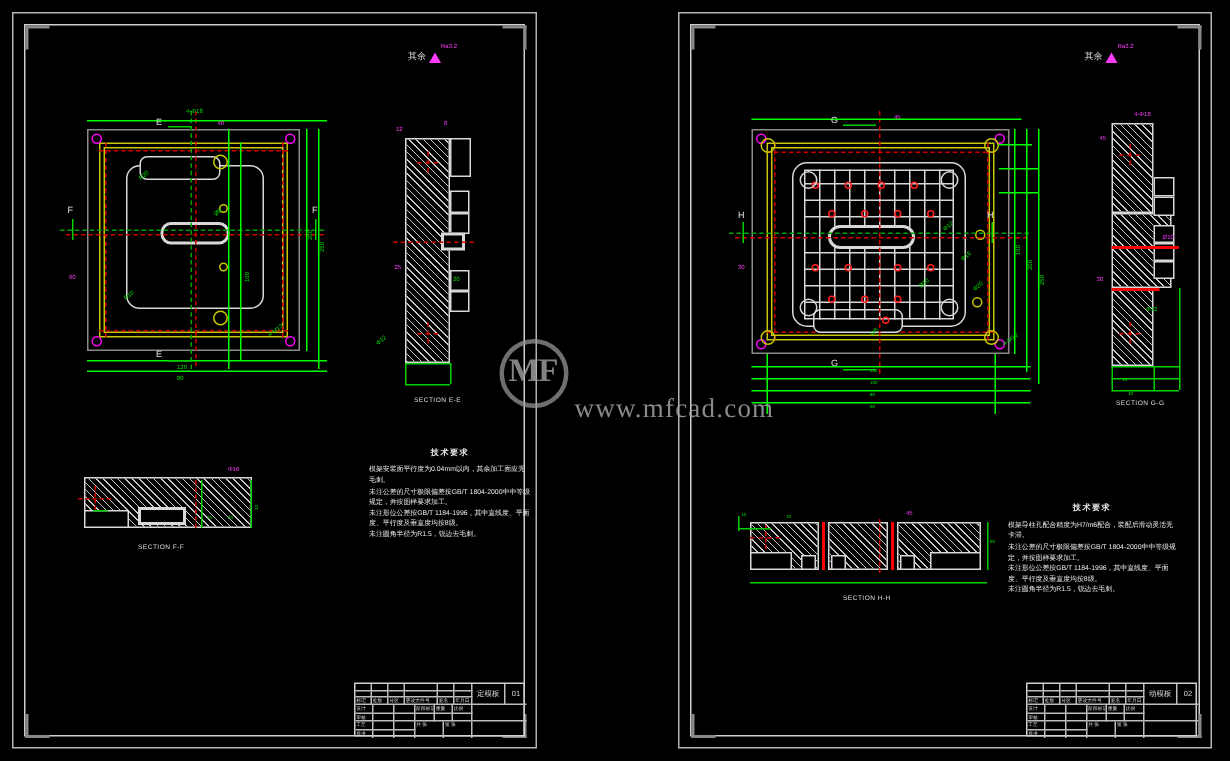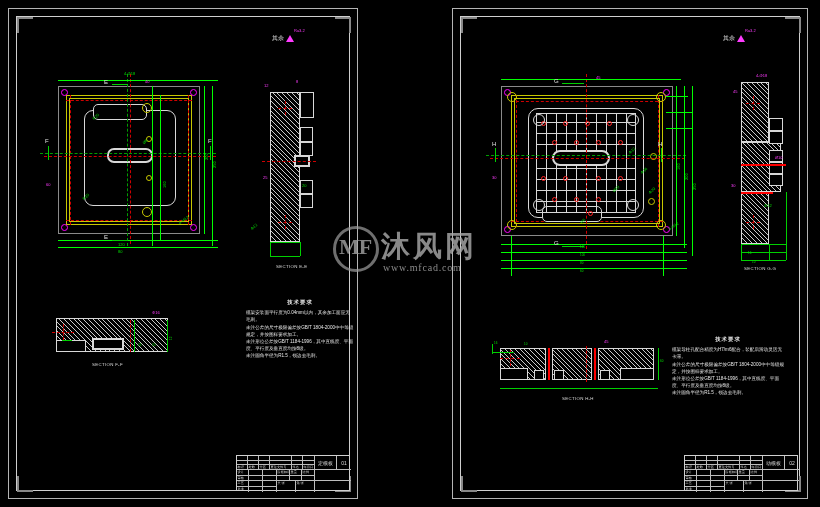--- a/index.html
+++ b/index.html
@@ -506,18 +506,17 @@
       <div class="tcell nb" style="left:100px;top:0;width:14px;height:14px;font-size:5px;display:flex;align-items:center;justify-content:center;">02</div>
       <div class="tcell" style="left:78px;top:14px;width:36px;height:11px;border-right:none;"></div>
       <div class="tcell nb nbb" style="left:78px;top:25px;width:36px;height:11px;"></div>
     </div>
   </div>
 
   <div class="wmwrap" style="left:333px;top:212px;">
     <div style="position:relative;width:172px;height:66px;">
       <div style="position:absolute;left:0;top:14px;width:40px;height:40px;border:3px solid #9a9a9a;border-radius:50%;opacity:.72;"></div>
       <div style="position:absolute;left:6px;top:22px;font-size:22px;font-weight:bold;color:#9a9a9a;font-family:'Liberation Serif',serif;letter-spacing:-1px;opacity:.85;">MF</div>
-      <div style="position:absolute;left:48px;top:15px;font-size:29px;font-weight:bold;color:#a8a8a8;letter-spacing:3px;font-family:'DejaVu Sans',sans-serif;opacity:.82;">沐风网</div>
-      <div style="position:absolute;left:50px;top:50px;font-size:10px;color:#a8a8a8;letter-spacing:.8px;font-family:'Liberation Serif',serif;opacity:.82;">www.mfcad.com</div>
+      <div style="position:absolute;left:50px;top:50px;font-size:18px;color:#a8a8a8;letter-spacing:.8px;font-family:'Liberation Serif',serif;opacity:.82;">www.mfcad.com</div>
     </div>
   </div>
 
 </div>
 
 </body></html>

